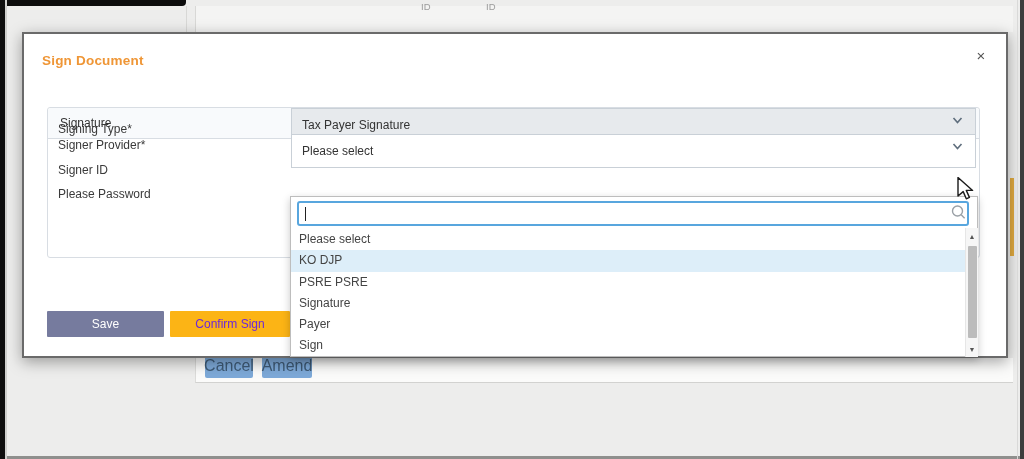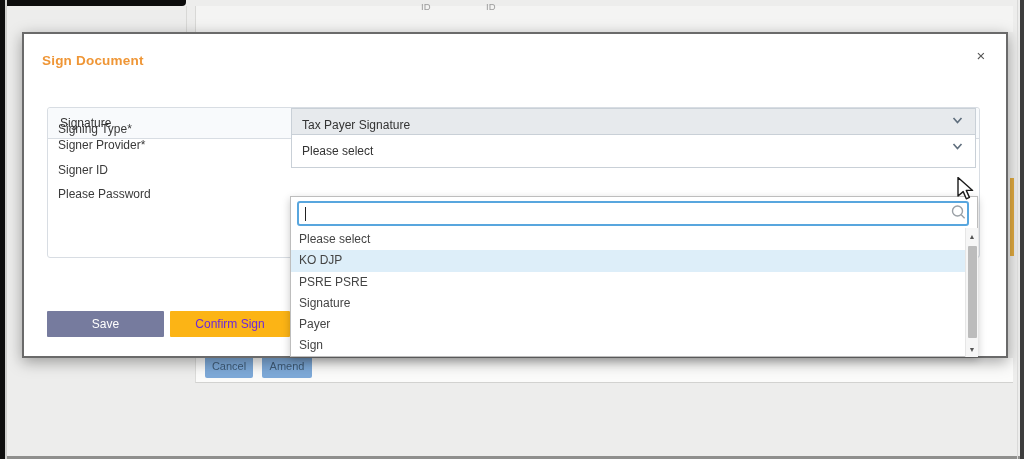--- a/index.html
+++ b/index.html
@@ -16,21 +16,21 @@
   #bezel-bottom { left:0; top:456px; width:1024px; height:3px; background:#8f8f8d; z-index:39; }
 
   
   #under-panel-top { left:195px; top:6px; width:818px; height:26px; background:#f4f4f3; }
   #under-line-a { left:186px; top:6px; width:1px; height:26px; background:#d8d8d6; }
   #under-line-b { left:195px; top:6px; width:1px; height:26px; background:#d8d8d6; }
   .id-header { top:1px; font-size:9.5px; color:#9b9b9b; z-index:1; }
   #under-panel-bottom { left:195px; top:358px; width:818px; height:25px; background:#fbfbfa;
       border-bottom:1px solid #d2d2d0; border-left:1px solid #dcdcda; }
   .bg-btn { top:353px; height:25px; border-radius:2px; background:#7da9d8; color:#3e5a75;
-      font-size:11px; display:flex; align-items:center; justify-content:center; z-index:2; }
+      font-size:16px; display:flex; align-items:center; justify-content:center; z-index:2; }
   #yellow-strip { left:1010px; top:178px; width:4px; height:78px; background:#dfa93f; z-index:3; }
 
   
   #modal { left:22px; top:32px; width:986px; height:326px; background:#ffffff;
       border:2px solid #6a6a6a; box-shadow:0 4px 14px rgba(0,0,0,.35); z-index:10; }
   #modal-title { left:18px; top:19px; font-size:13.5px; font-weight:bold; color:#ef9636; letter-spacing:.2px; }
   #modal-close { left:948px; top:12px; width:18px; height:18px; font-size:15px; color:#555;
       display:flex; align-items:center; justify-content:center; cursor:default; }
 
   #sig-panel { left:23px; top:73px; width:933px; height:151px; border:1px solid #d8dde3; border-radius:3px; background:#fff; }

